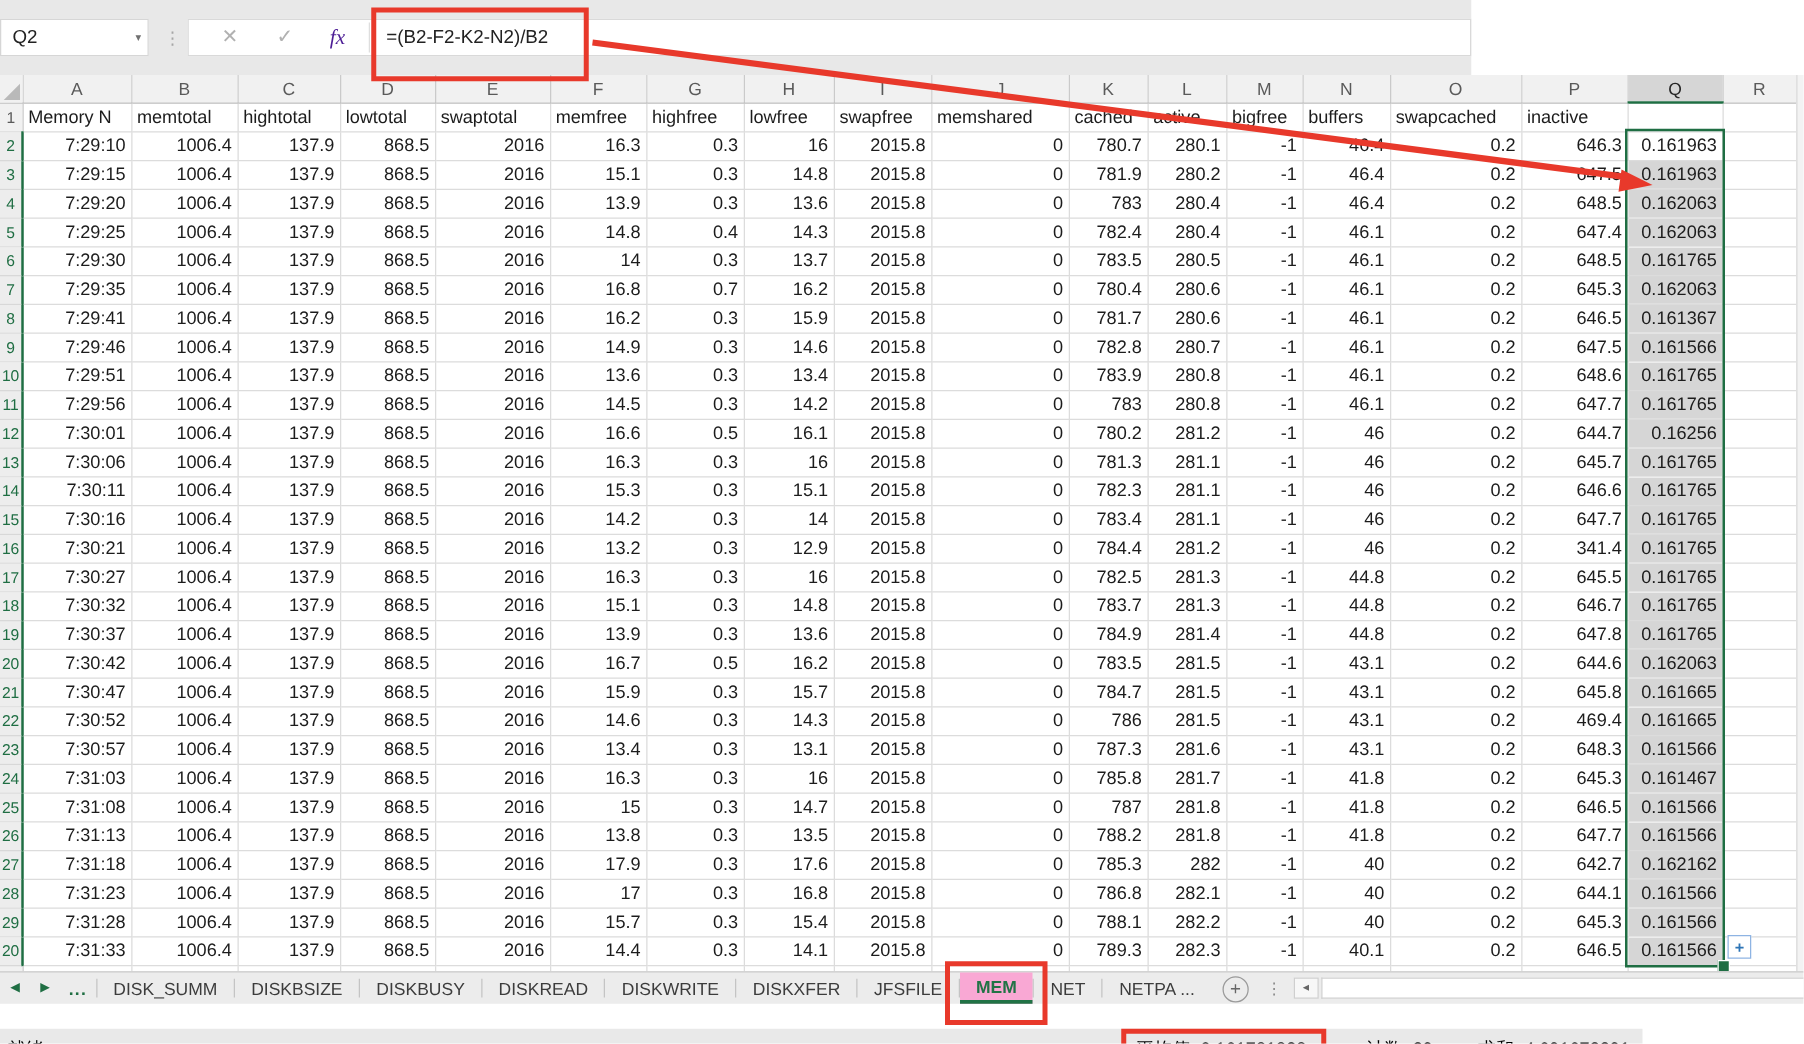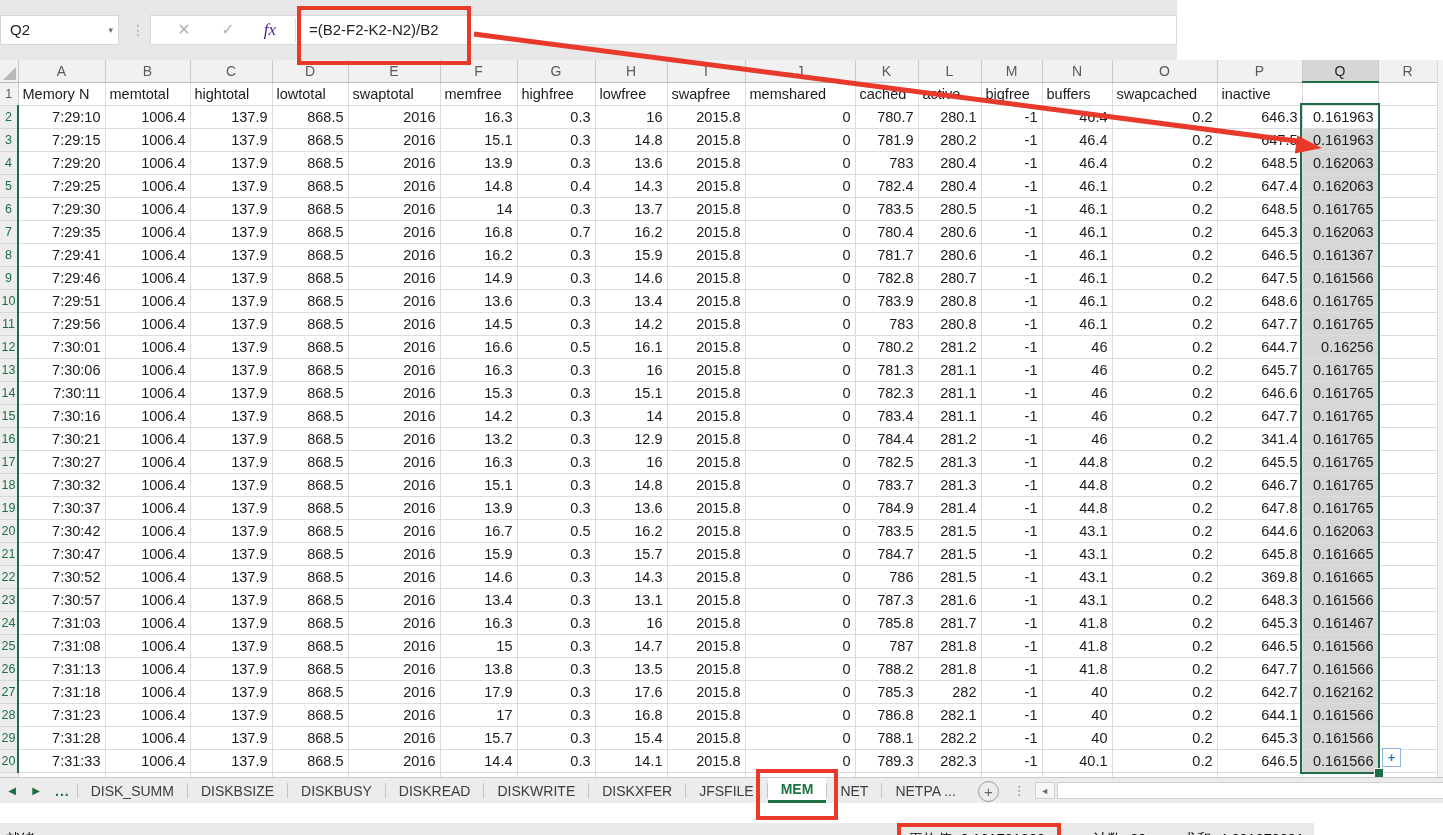--- a/index.html
+++ b/index.html
@@ -41,21 +41,21 @@
   .fill-opts{position:absolute;left:1382px;top:748px;width:19px;height:19px;background:#fff;border:1px solid #8eb4e3;
              box-sizing:border-box;z-index:25;color:#2e75b6;font-size:13px;font-weight:700;line-height:17px;text-align:center;}
   
   .tabbar{position:absolute;left:0;top:777px;width:1443px;height:26px;background:#ececec;border-top:1px solid #c9c9c9;
           display:flex;align-items:stretch;font-size:14px;color:#3c3c3c;box-sizing:border-box;z-index:40;}
   .tnav{width:24px;display:flex;align-items:center;justify-content:center;color:#1f6e43;font-size:10px;}
   .tmore{color:#1f6e43;padding:0 7px;display:flex;align-items:center;font-weight:700;letter-spacing:1px;}
   .tsep{width:1px;background:#c4c4c4;margin:5px 0;flex:0 0 1px;}
   .tablist{display:flex;align-items:stretch;}
   .tab{padding:0 13px;display:flex;align-items:center;}
-  .tab.active{background:#ffffff;color:#217346;font-weight:700;border-bottom:3px solid #217346;position:relative;}
+  .tab.active{background:#f9a8d4;color:#217346;font-weight:700;border-bottom:3px solid #217346;position:relative;}
   .tab.active::after{content:"";position:absolute;left:-12px;right:-12px;top:-9px;bottom:-20px;border:4px solid #e8392b;pointer-events:none;z-index:60;}
   .addsheet{width:21px;height:21px;margin:2px 7px 0 9px;border:1px solid #9a9a9a;border-radius:50%;display:flex;align-items:center;
             justify-content:center;color:#666;font-size:15px;box-sizing:border-box;align-self:center;}
   .tdots{color:#8a8a8a;padding:0 7px;display:flex;align-items:center;font-size:13px;}
   .hsb-arrow{width:20px;margin:4px 2px;background:#f7f7f7;border:1px solid #cfcfcf;display:flex;align-items:center;
              justify-content:center;color:#666;font-size:10px;box-sizing:border-box;}
   .hsb-track{flex:1;margin:4px 0;background:#fff;border:1px solid #cfcfcf;border-right:none;box-sizing:border-box;}
   
   .statusbar{position:absolute;left:0;top:803px;width:1314px;height:32px;background:#e9e9e9;display:flex;align-items:center;
              font-size:14.5px;color:#000000;z-index:30;margin-top:20px;}
@@ -586,21 +586,21 @@
             <td class="c">14.6</td>
             <td class="c">0.3</td>
             <td class="c">14.3</td>
             <td class="c">2015.8</td>
             <td class="c">0</td>
             <td class="c">786</td>
             <td class="c">281.5</td>
             <td class="c">-1</td>
             <td class="c">43.1</td>
             <td class="c">0.2</td>
-            <td class="c">369.8</td>
+            <td class="c">469.4</td>
             <td class="c qsel">0.161665</td>
             <td class="c"></td>
           </tr>
           <tr>
             <th class="rh rhsel">23</th>
             <td class="c">7:30:57</td>
             <td class="c">1006.4</td>
             <td class="c">137.9</td>
             <td class="c">868.5</td>
             <td class="c">2016</td>

